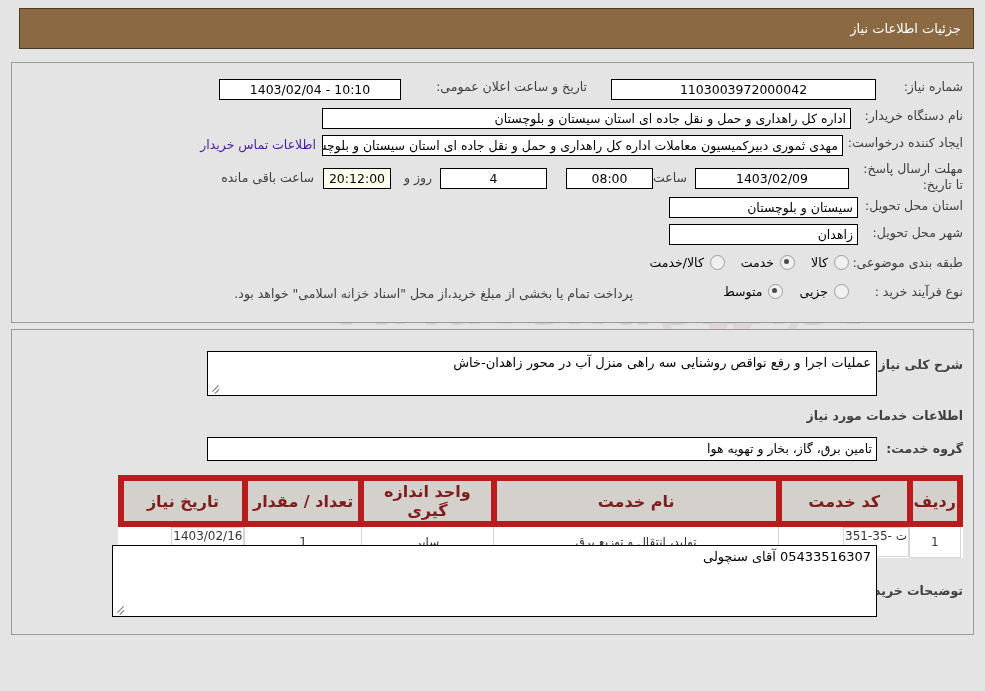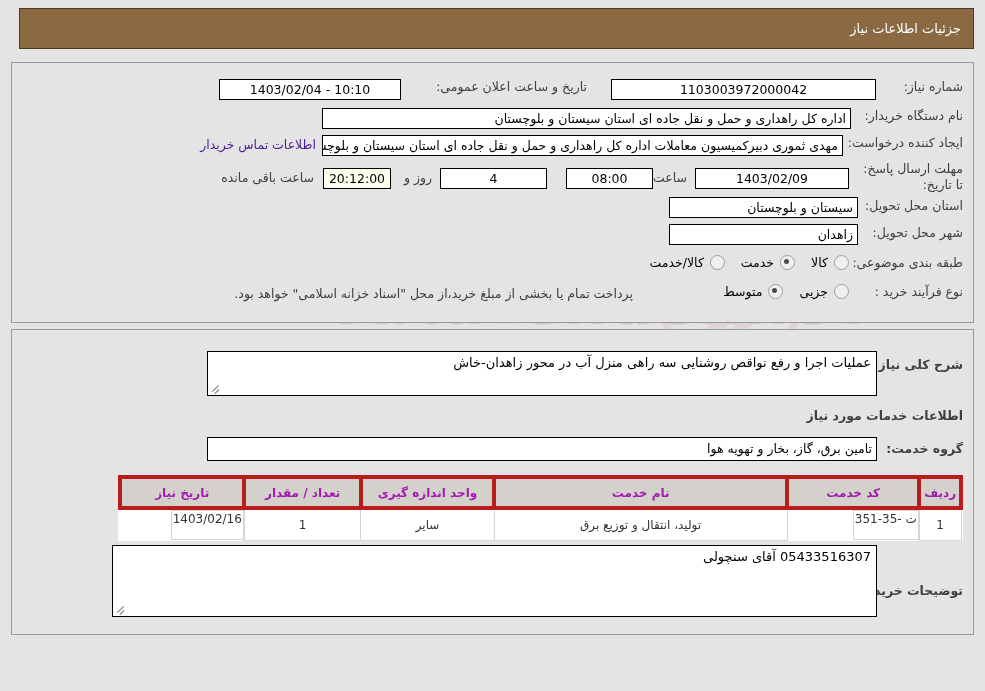--- a/index.html
+++ b/index.html
@@ -169,25 +169,25 @@
 
   
   table.items {
     position: absolute;
     border-collapse: collapse;
     font-size: 12px;
     background: #fff;
   }
   table.items th {
     background: #d4d0cb;
-    border: 4px solid #b91c1c;
+    border: 6px solid #b91c1c;
     font-weight: bold;
     height: 25px;
-    color: #a21caf;
-    font-size: 12px;
+    color: #7f1d1d;
+    font-size: 16px;
   }
   table.items td {
     border: 1px solid #d8d4cf;
     height: 26px;
     text-align: center;
     color: #333;
     background: #ffffff;
     font-size: 12px;
   }
 

